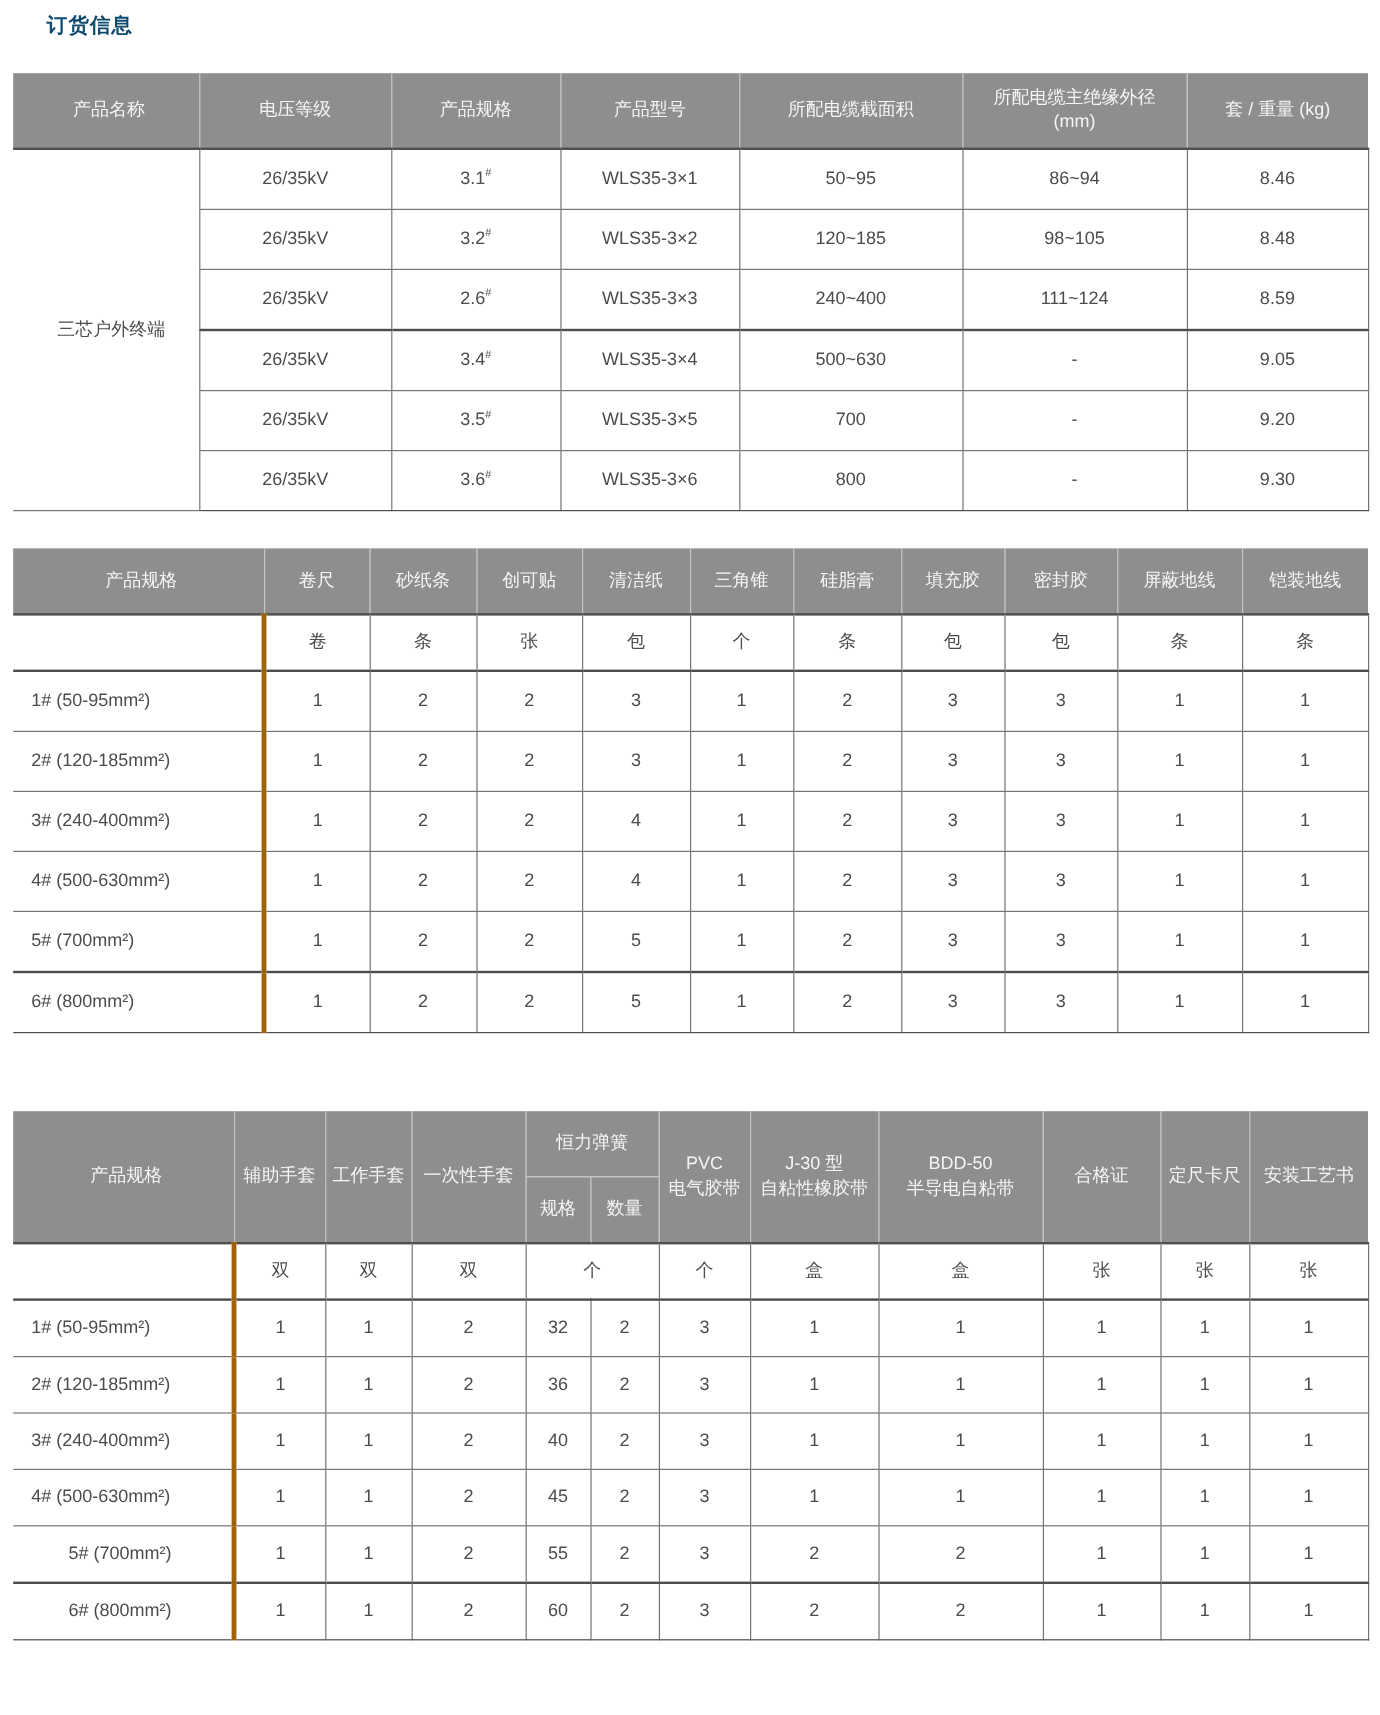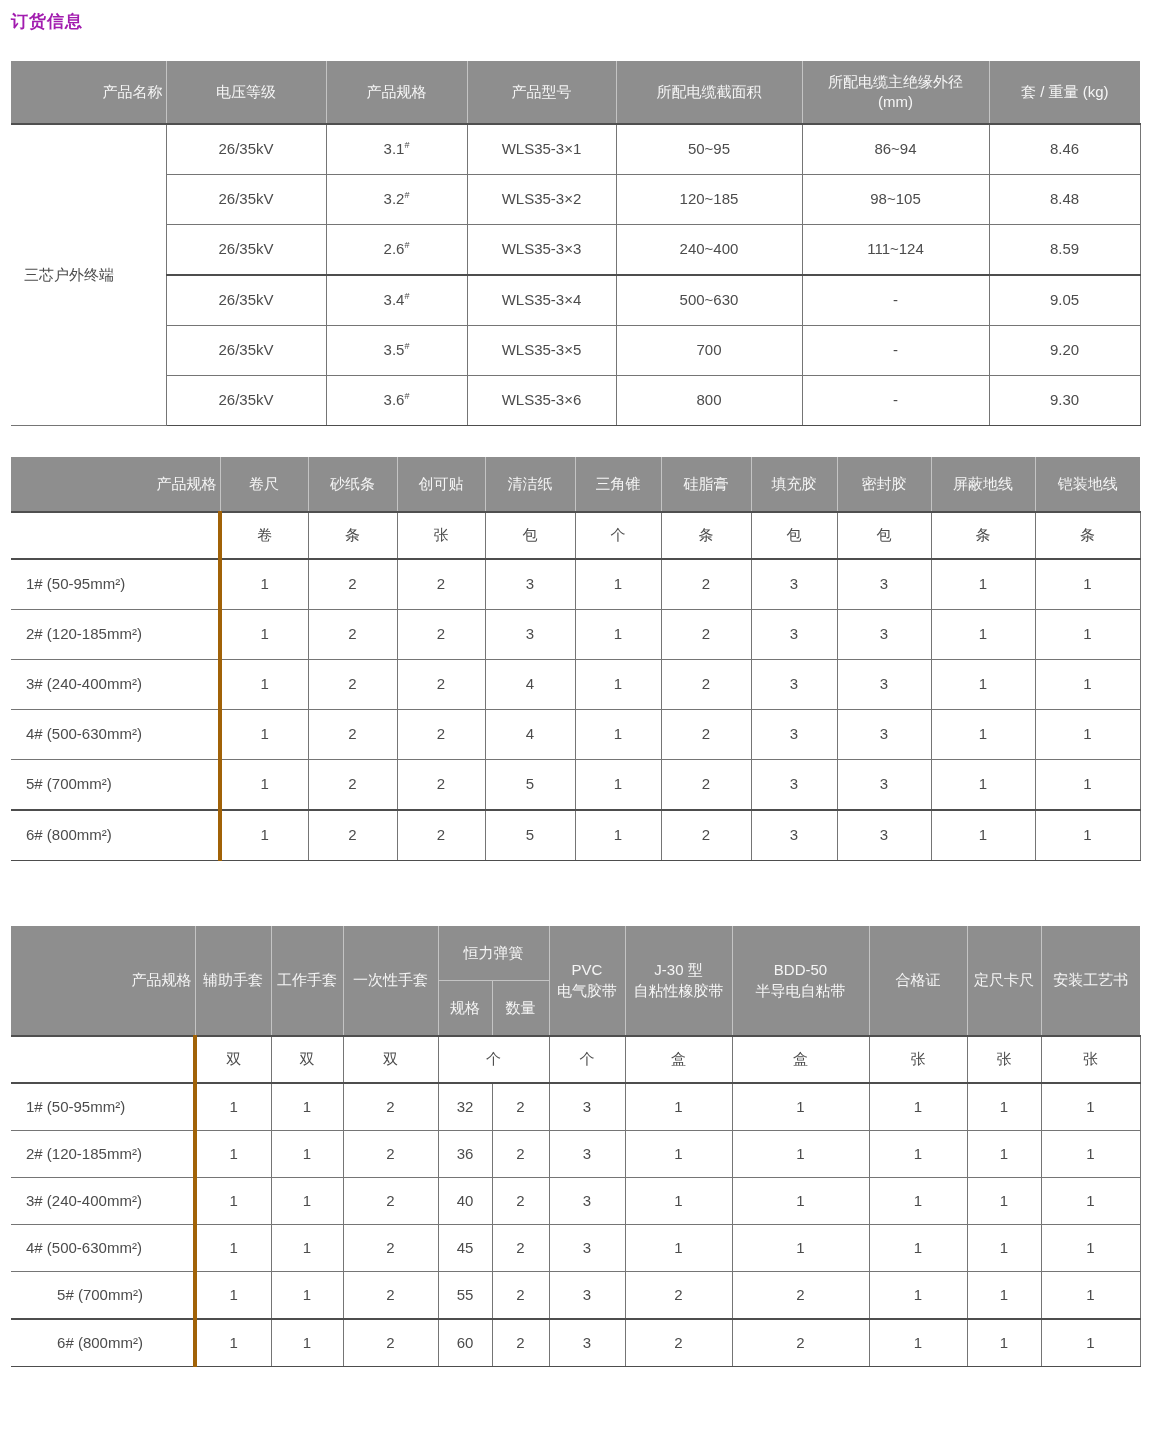--- a/index.html
+++ b/index.html
@@ -6,22 +6,23 @@
   body{
     width:1150px;height:1429px;
     font-family:"Liberation Sans","DejaVu Sans",sans-serif;
     color:#4c4c4c;
     -webkit-font-smoothing:antialiased;
   }
   .wrap{padding:10px 10px 0 11px;}
   .section-title{
     font-size:17px;
     font-weight:600;
-    color:#a21caf;
+    color:#0c4a6e;
     letter-spacing:1px;
+    margin-left:28px;
   }
   .t1{margin-top:28px;}
   .t2-title{margin-top:57px;}
   .t2{margin-top:31px;}
   .t3{margin-top:65px;}
 
   table{border-collapse:collapse;table-layout:fixed;width:1129px;}
 
   
   th{
@@ -29,21 +30,21 @@
     color:#f5f5f5;
     font-weight:400;
     font-size:15px;
     text-align:center;
     padding:5px 3px;
     border:1px solid #c4c4c4;
     border-bottom:2px solid #4f4f4f;
     line-height:1.35;
   }
   thead tr:first-child th{border-top:none;}
-  th.left{text-align:right;padding-left:8px;}
+  th.left{text-align:center;padding-left:8px;}
   th.edge-l{border-left:none;}
   th.edge-r{border-right:none;}
   th.lt-bottom{border-bottom:1px solid #c4c4c4;}
   .t1 th{height:52px;}
   .t2 th{height:44px;}
   .t3 thead tr th{height:44px;}
 
   
   td{
     border:1px solid #757575;
@@ -51,21 +52,21 @@
     color:#4c4c4c;
     text-align:center;
     height:49px;
     padding:0 4px;
     line-height:1.25;
   }
   .t3 td{height:46px;}
   td.first-col{border-left:none;}
   td.label{text-align:left;padding-left:15px;}
   td.label.center{text-align:center;padding-left:0;}
-  td.product-cell{padding-left:13px;}
+  td.product-cell{padding-left:13px;text-align:center;}
   tr.thick > td{border-top:2px solid #4d4d4d;}
   tr.units > td{border-bottom:2px solid #4d4d4d;height:45px;}
   td.strong-right{border-right:4px solid #a16207;}
   tbody tr:last-child td{border-bottom:1px solid #4d4d4d;}
   sup{font-size:9px;line-height:0;vertical-align:super;}
 </style>
 </head>
 <body>
 
 <div class="wrap">

